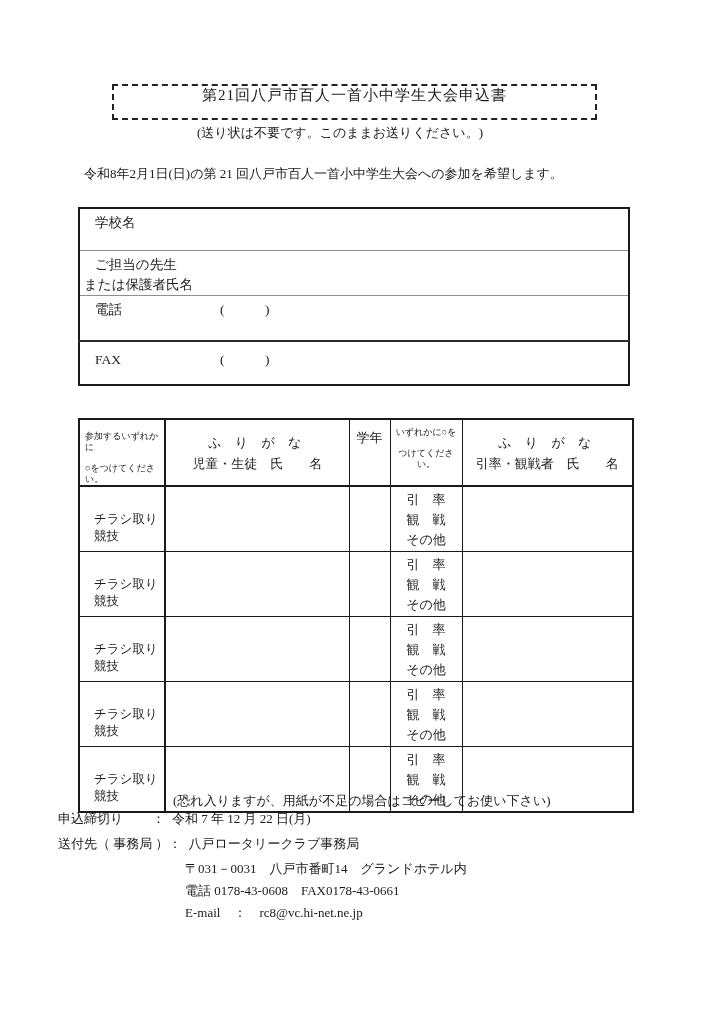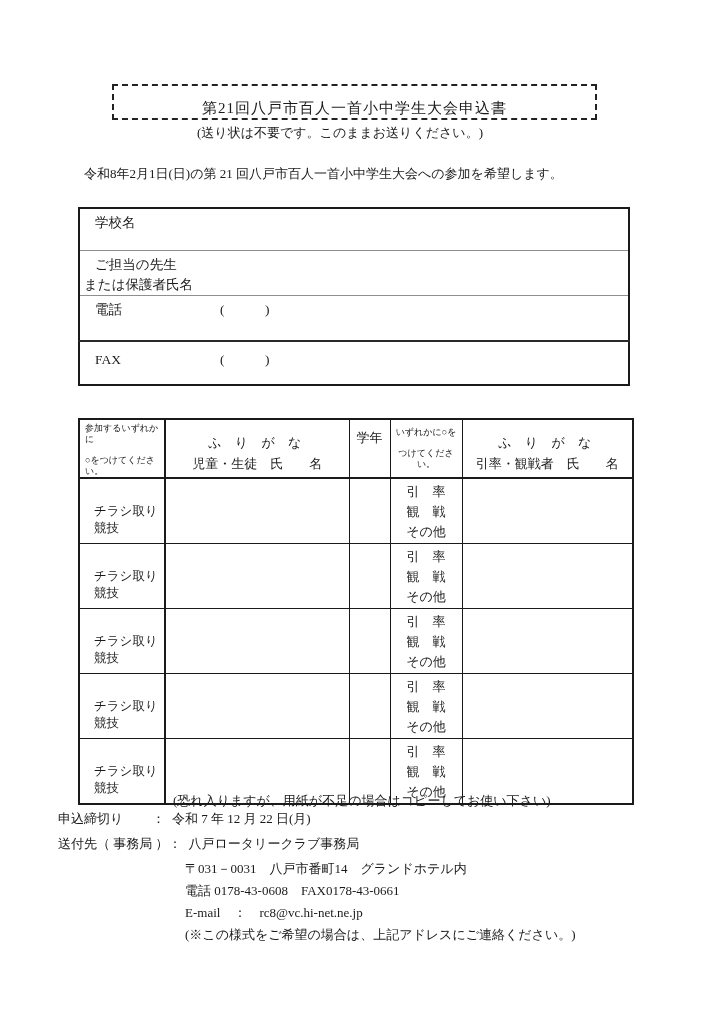--- a/index.html
+++ b/index.html
@@ -5,21 +5,21 @@
   html,body{margin:0;padding:0;background:#fff;}
   .page{
     position:relative;width:724px;height:1024px;background:#ffffff;
     font-family:"Liberation Serif","DejaVu Serif",serif;color:#1a1a1a;
     overflow:hidden;
   }
   
   .title-box{
     position:absolute;left:112px;top:84px;width:481px;height:32px;
     border:2px dashed #222;
-    display:flex;align-items:flex-end;justify-content:center;
+    display:flex;align-items:flex-start;justify-content:center;
   }
   .title-text{font-size:15px;letter-spacing:1px;font-weight:normal;}
   .subtitle{position:absolute;left:0;top:124px;width:680px;text-align:center;font-size:13px;}
   .intro{position:absolute;left:84px;top:165px;font-size:13px;}
 
   
   .t1{
     position:absolute;left:78px;top:207px;width:552px;
     border-collapse:collapse;border:2px solid #1a1a1a;table-layout:fixed;
   }
@@ -36,21 +36,21 @@
   
   .t2{
     position:absolute;left:78px;top:418px;
     border-collapse:collapse;border:2px solid #1a1a1a;table-layout:fixed;
   }
   .t2 td{border:1px solid #1a1a1a;padding:0;vertical-align:top;overflow:hidden;}
   .t2 tr.hdr td{border-bottom:2px solid #1a1a1a;height:42px;}
   .t2 td.b1,.t2 td.h1{border-right:2px solid #1a1a1a;}
   .t2 tr.bodyrow td{height:64px;}
   .smallhdr{font-size:9px;line-height:11px;}
-  .h1 .smallhdr{padding:3px 0 0 5px;}
+  .h1 .smallhdr{padding:11px 0 0 5px;}
   .h1 .smallhdr + .smallhdr{padding-top:10px;}
   .h4{text-align:center;}
   .h4 .smallhdr{padding-top:7px;}
   .h4 .smallhdr + .smallhdr{padding-top:10px;}
   .furigana{text-align:center;font-size:13px;letter-spacing:5px;padding-top:14px;}
   .namehdr{text-align:center;font-size:13px;padding-top:3px;}
   .h3 div{font-size:13px;text-align:center;padding-top:9px;}
   .cellflex{display:flex;flex-direction:column;justify-content:flex-end;
     height:64px;box-sizing:border-box;padding:6px 0 6px 14px;font-size:12.5px;}
   .choices{text-align:center;font-size:13px;padding-top:3px;}
@@ -246,16 +246,15 @@
       <span>令和 7 年 12 月 22 日(月)</span>
     </div>
     <div class="f-row">
       <span class="f-label">送付先（ 事務局 ）</span>
       <span class="f-colon">：</span>
       <span>八戸ロータリークラブ事務局</span>
     </div>
     <div class="f-ind">〒031－0031　八戸市番町14　グランドホテル内</div>
     <div class="f-ind">電話 0178-43-0608　FAX0178-43-0661</div>
     <div class="f-ind">E-mail　：　rc8@vc.hi-net.ne.jp</div>
-    <div class="f-ind">(※この様式をご希望の場合は、上記アドレスにご連絡ください。)</div>
   </div>
 
 </div>
 
 </body></html>

